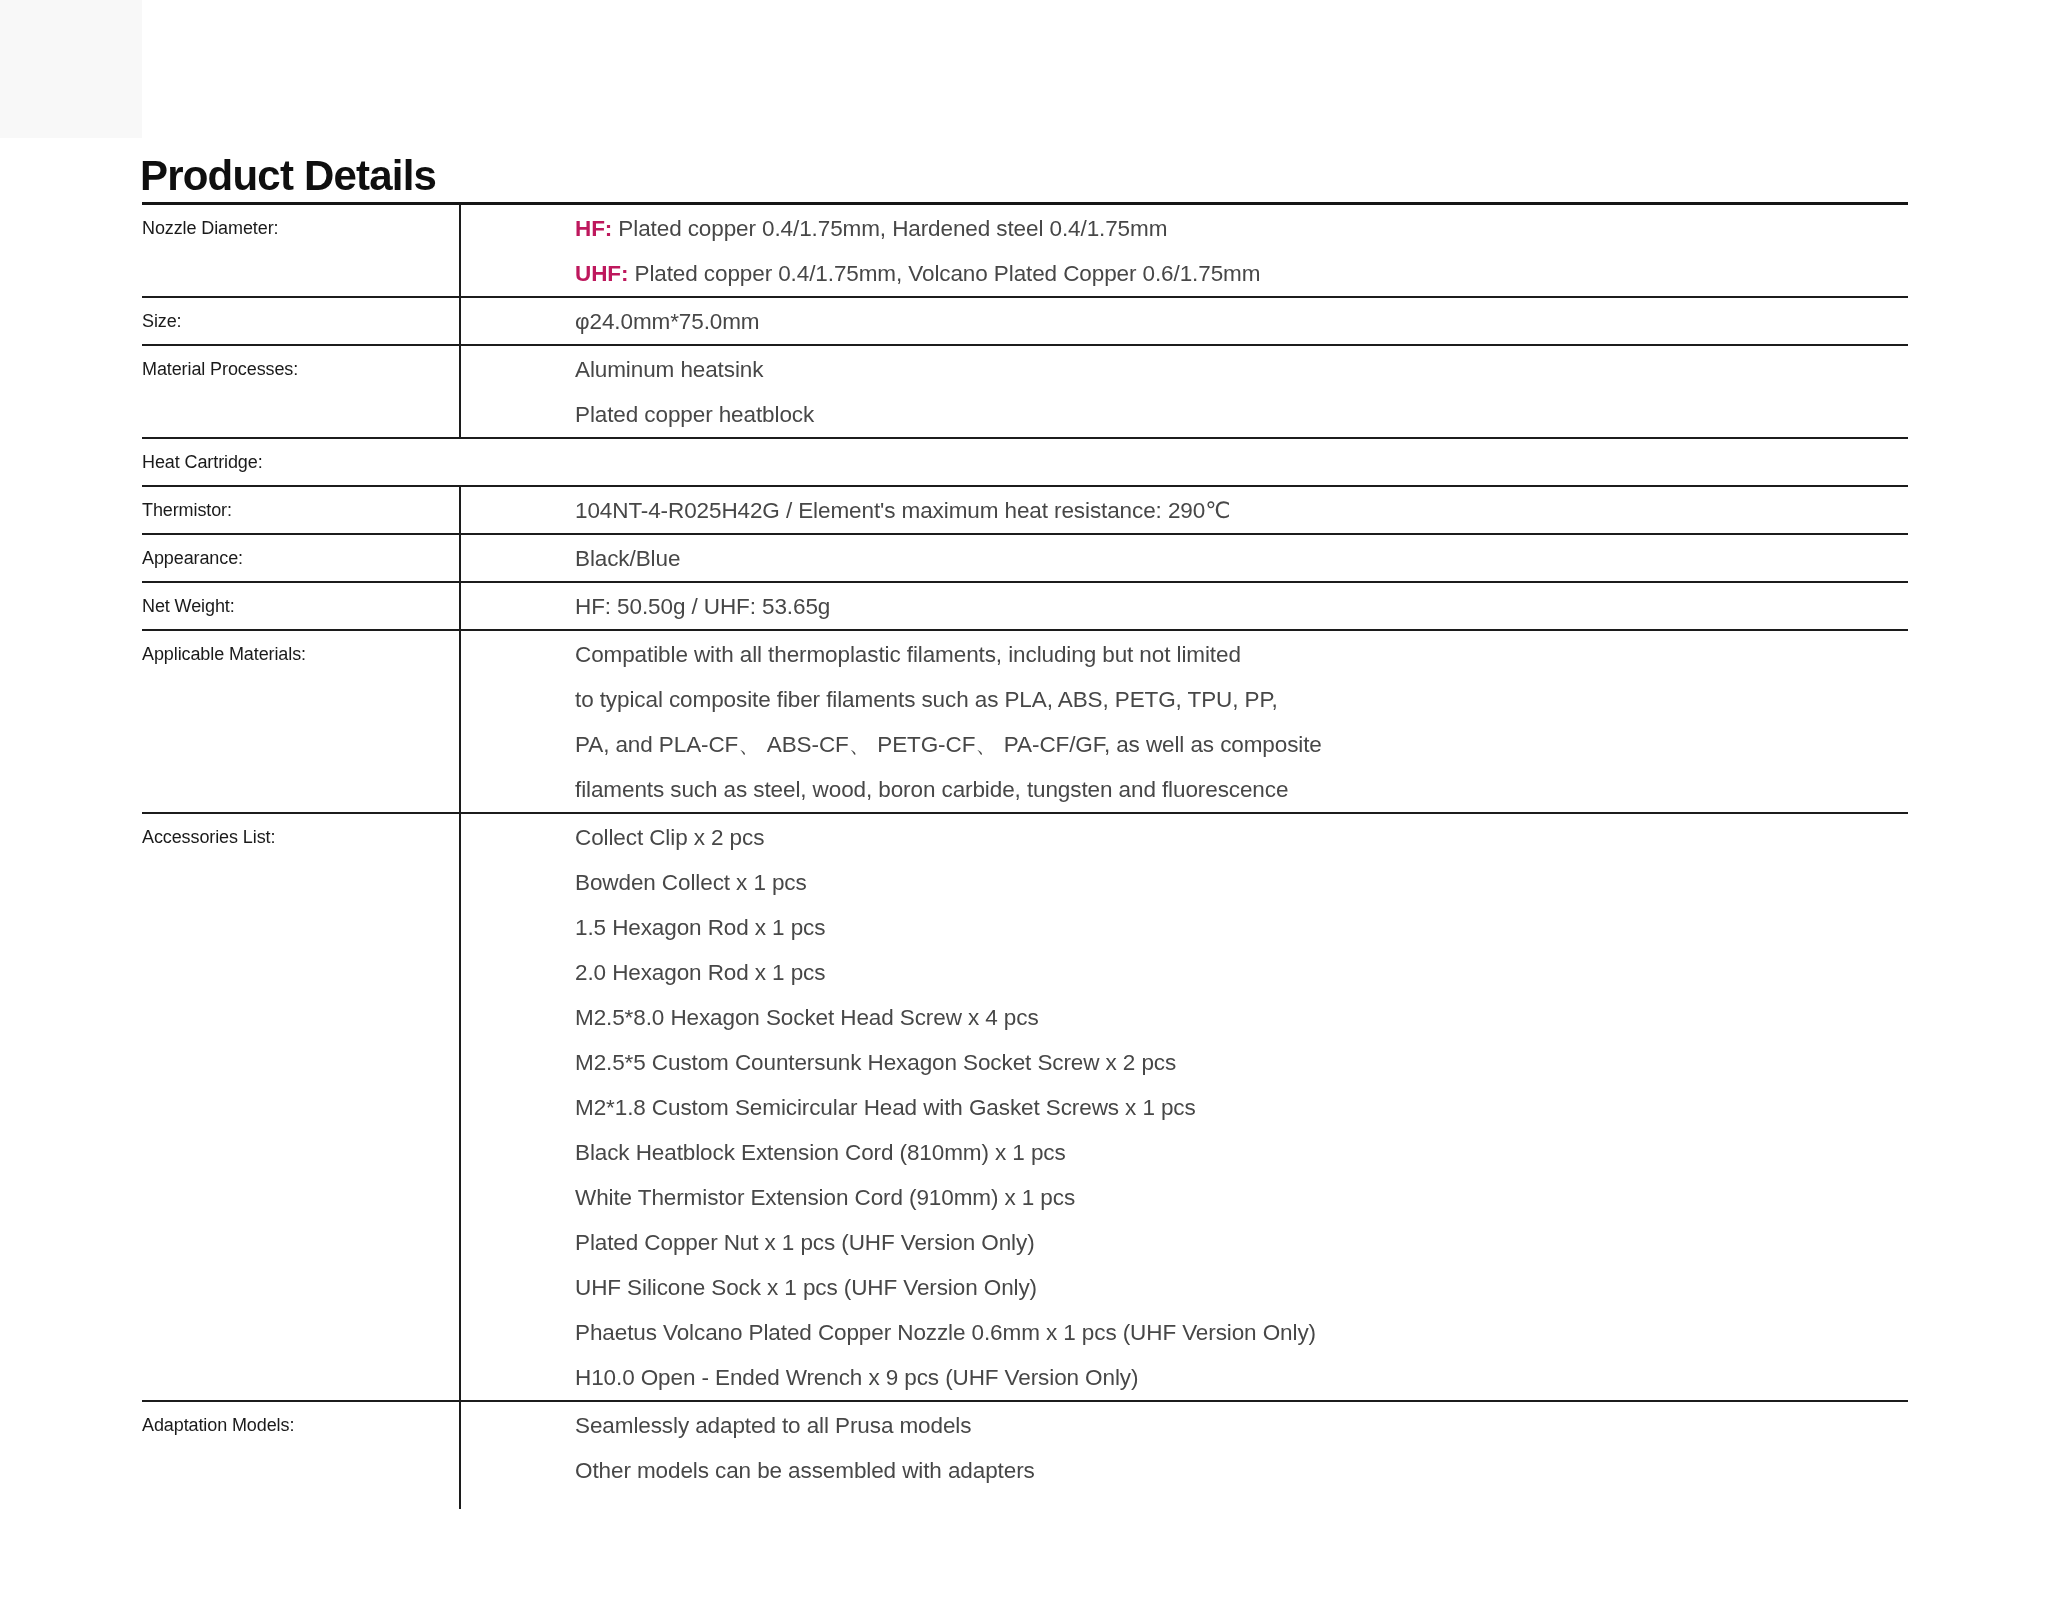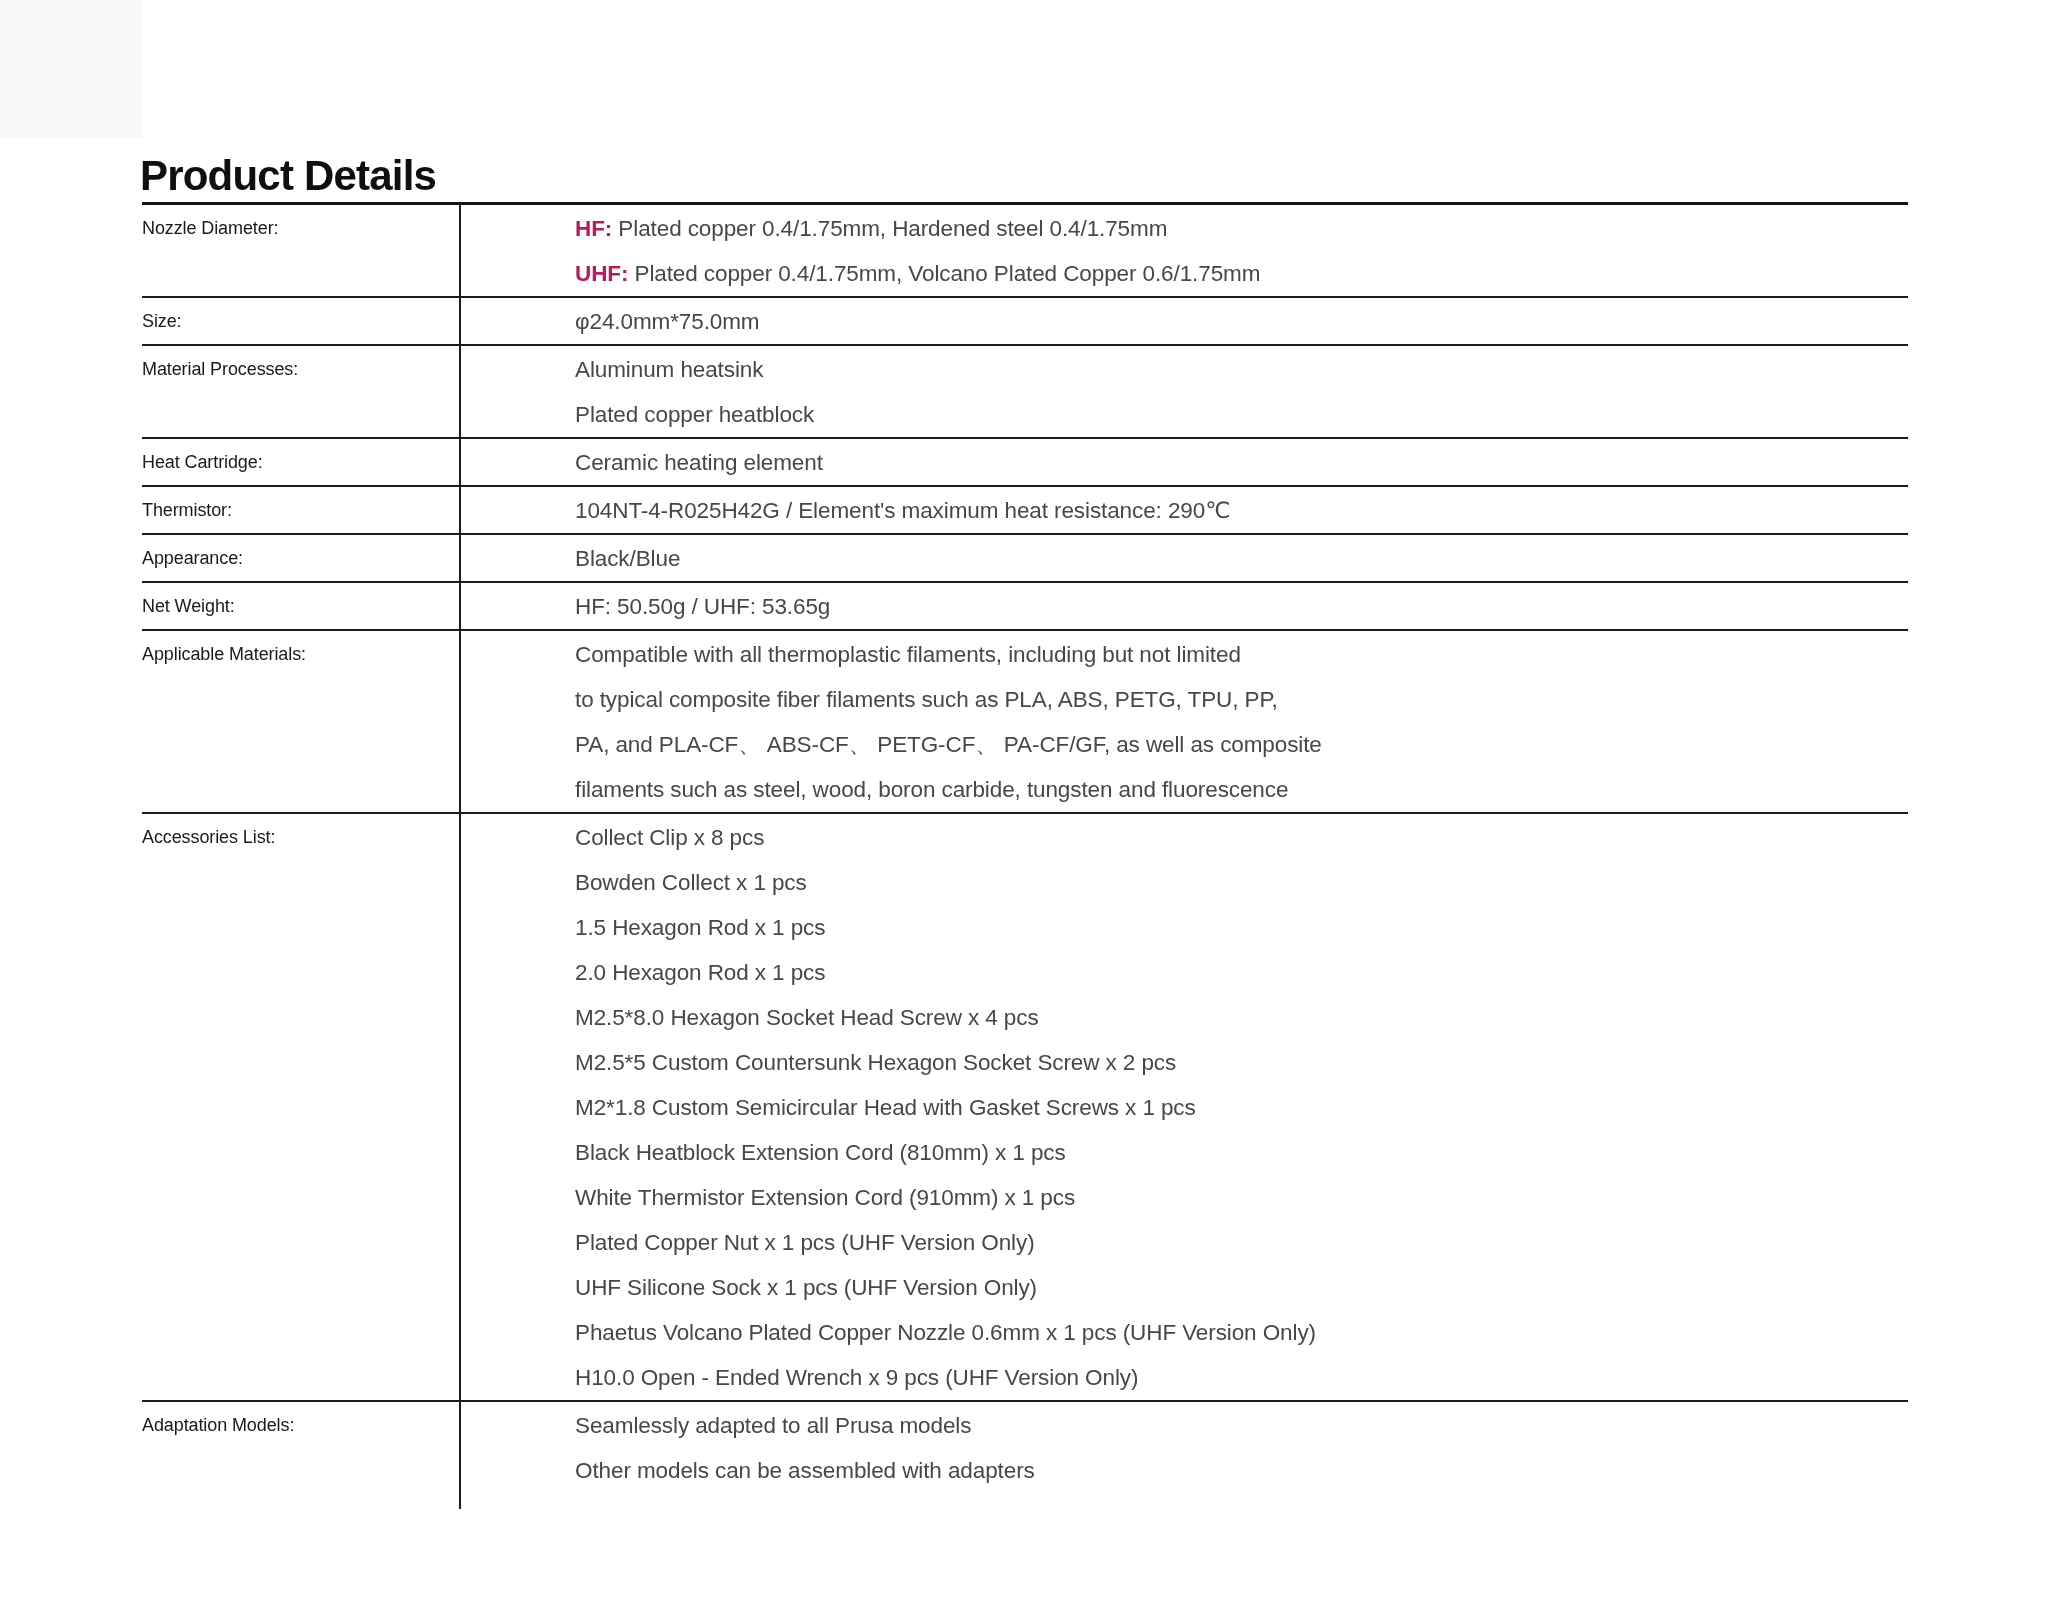--- a/index.html
+++ b/index.html
@@ -79,23 +79,20 @@
     <div class="trow">
       <div class="tlabel">Material Processes:</div>
       <div class="tvalue">
         <div class="vline">Aluminum heatsink</div>
         <div class="vline">Plated copper heatblock</div>
       </div>
     </div>
 
     <div class="trow">
       <div class="tlabel">Heat Cartridge:</div>
-      <div class="tvalue">
-        <div class="vline">Ceramic heating element</div>
-      </div>
     </div>
 
     <div class="trow">
       <div class="tlabel">Thermistor:</div>
       <div class="tvalue">
         <div class="vline">104NT-4-R025H42G / Element's maximum heat resistance: 290℃</div>
       </div>
     </div>
 
     <div class="trow">
@@ -118,21 +115,21 @@
         <div class="vline">Compatible with all thermoplastic filaments, including but not limited</div>
         <div class="vline">to typical composite fiber filaments such as PLA, ABS, PETG, TPU, PP,</div>
         <div class="vline">PA, and PLA-CF、 ABS-CF、 PETG-CF、 PA-CF/GF, as well as composite</div>
         <div class="vline">filaments such as steel, wood, boron carbide, tungsten and fluorescence</div>
       </div>
     </div>
 
     <div class="trow">
       <div class="tlabel">Accessories List:</div>
       <div class="tvalue">
-        <div class="vline">Collect Clip x 8 pcs</div>
+        <div class="vline">Collect Clip x 2 pcs</div>
         <div class="vline">Bowden Collect x 1 pcs</div>
         <div class="vline">1.5 Hexagon Rod x 1 pcs</div>
         <div class="vline">2.0 Hexagon Rod x 1 pcs</div>
         <div class="vline">M2.5*8.0 Hexagon Socket Head Screw x 4 pcs</div>
         <div class="vline">M2.5*5 Custom Countersunk Hexagon Socket Screw x 2 pcs</div>
         <div class="vline">M2*1.8 Custom Semicircular Head with Gasket Screws x 1 pcs</div>
         <div class="vline">Black Heatblock Extension Cord (810mm) x 1 pcs</div>
         <div class="vline">White Thermistor Extension Cord (910mm) x 1 pcs</div>
         <div class="vline">Plated Copper Nut x 1 pcs (UHF Version Only)</div>
         <div class="vline">UHF Silicone Sock x 1 pcs (UHF Version Only)</div>

